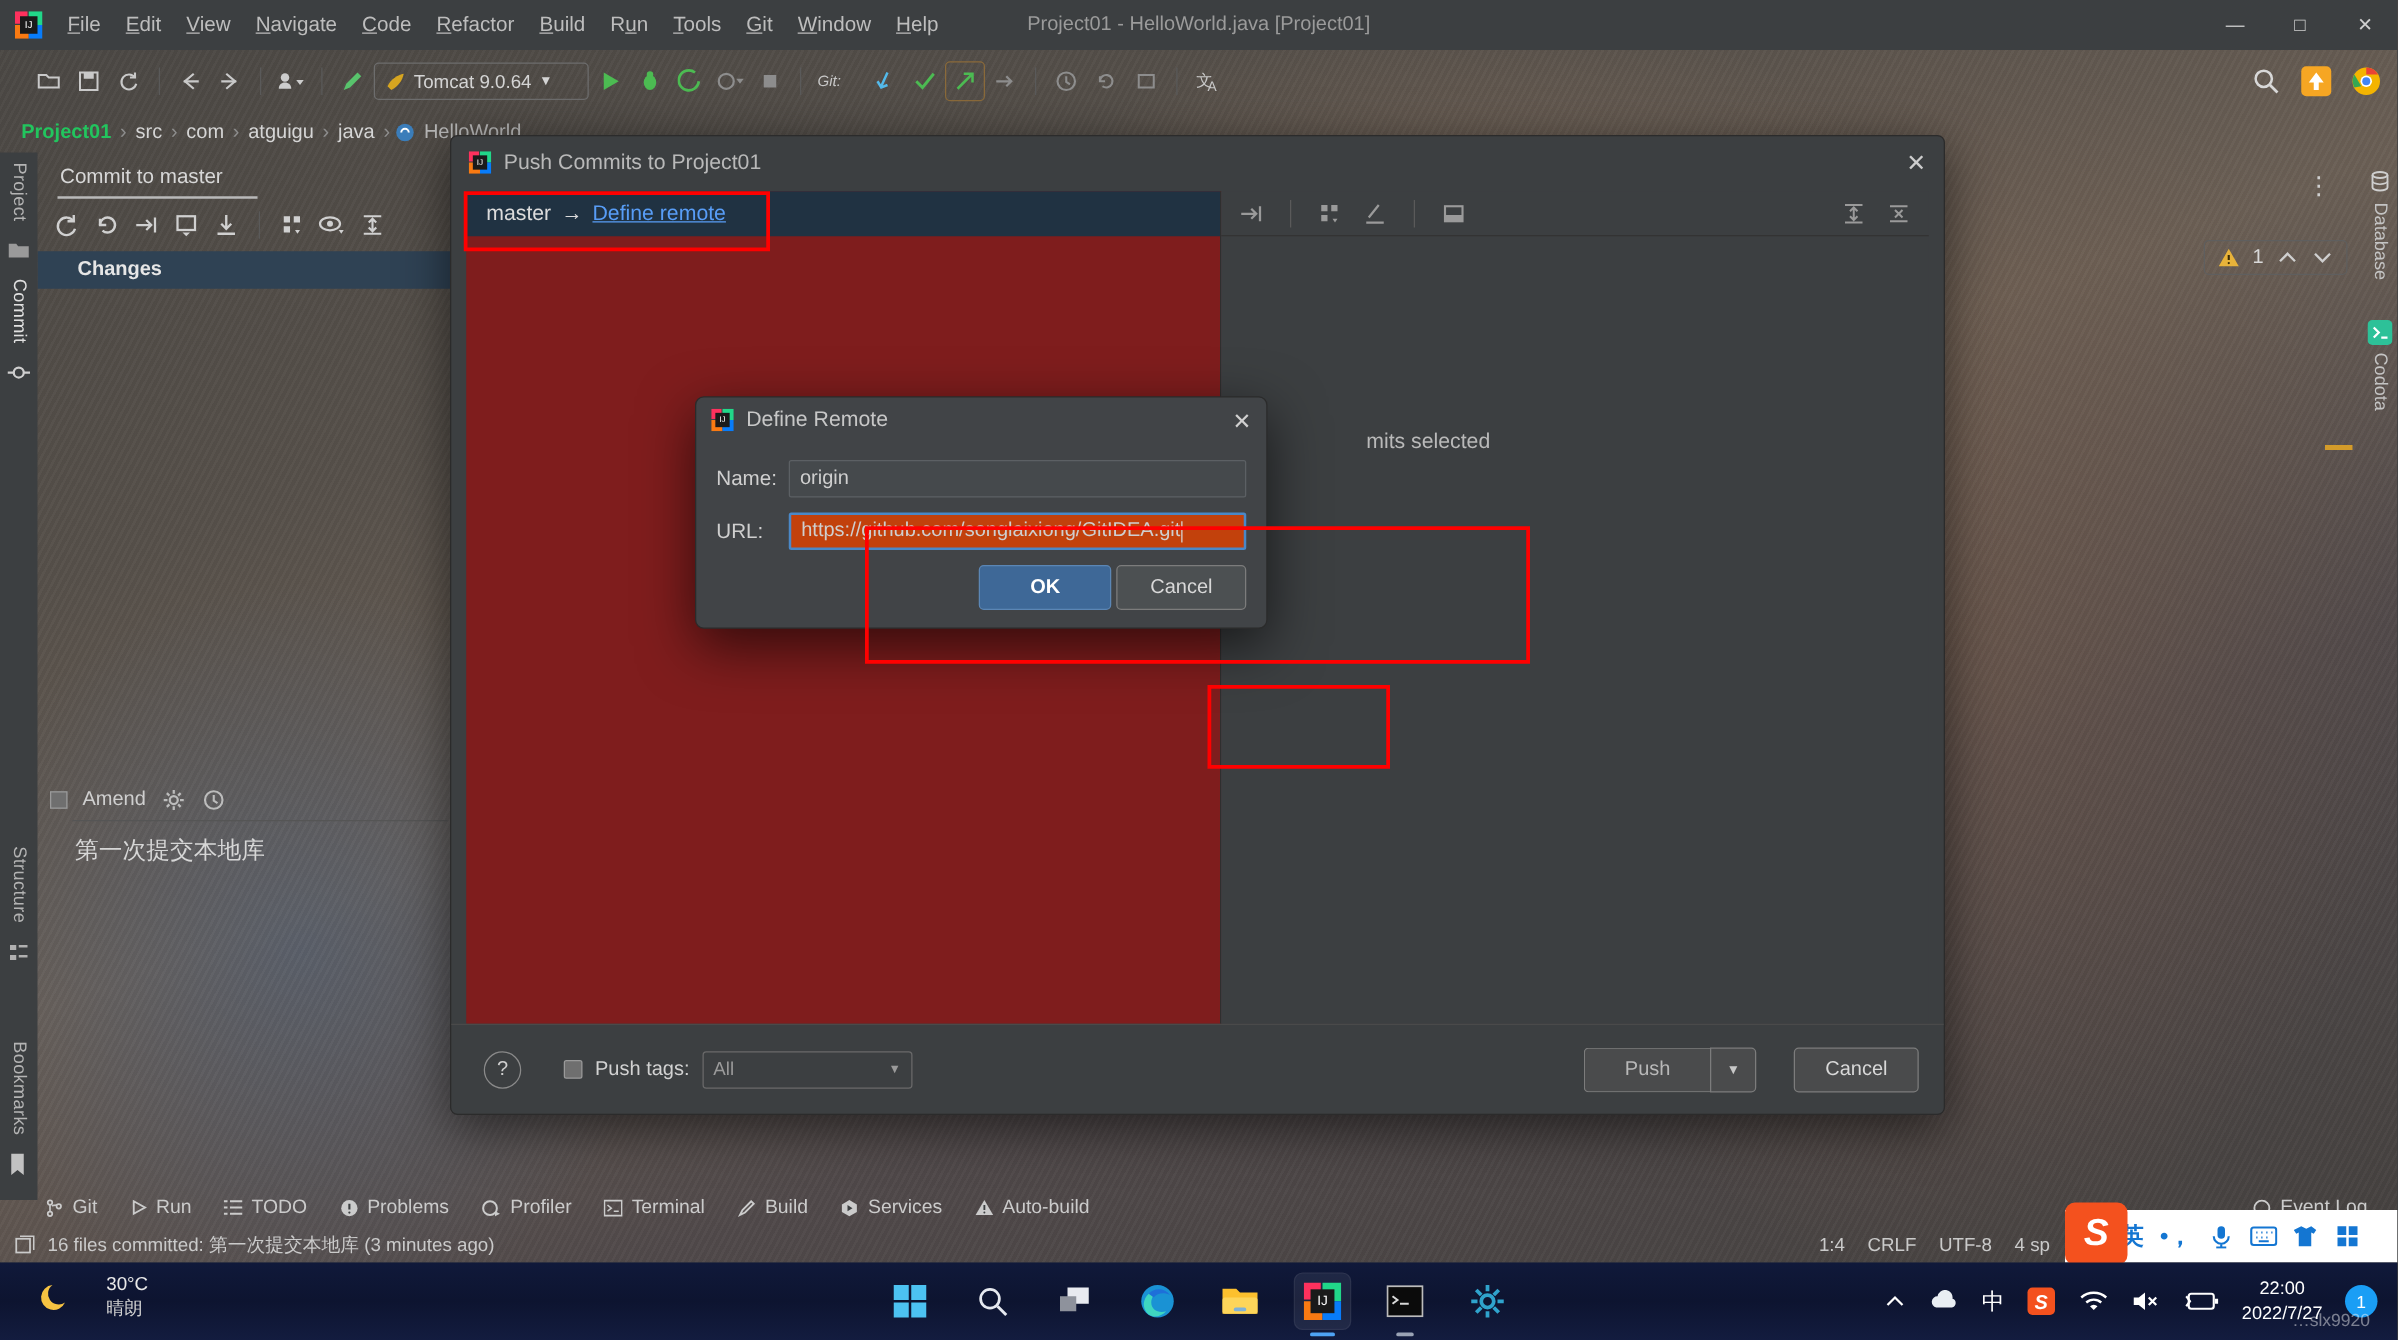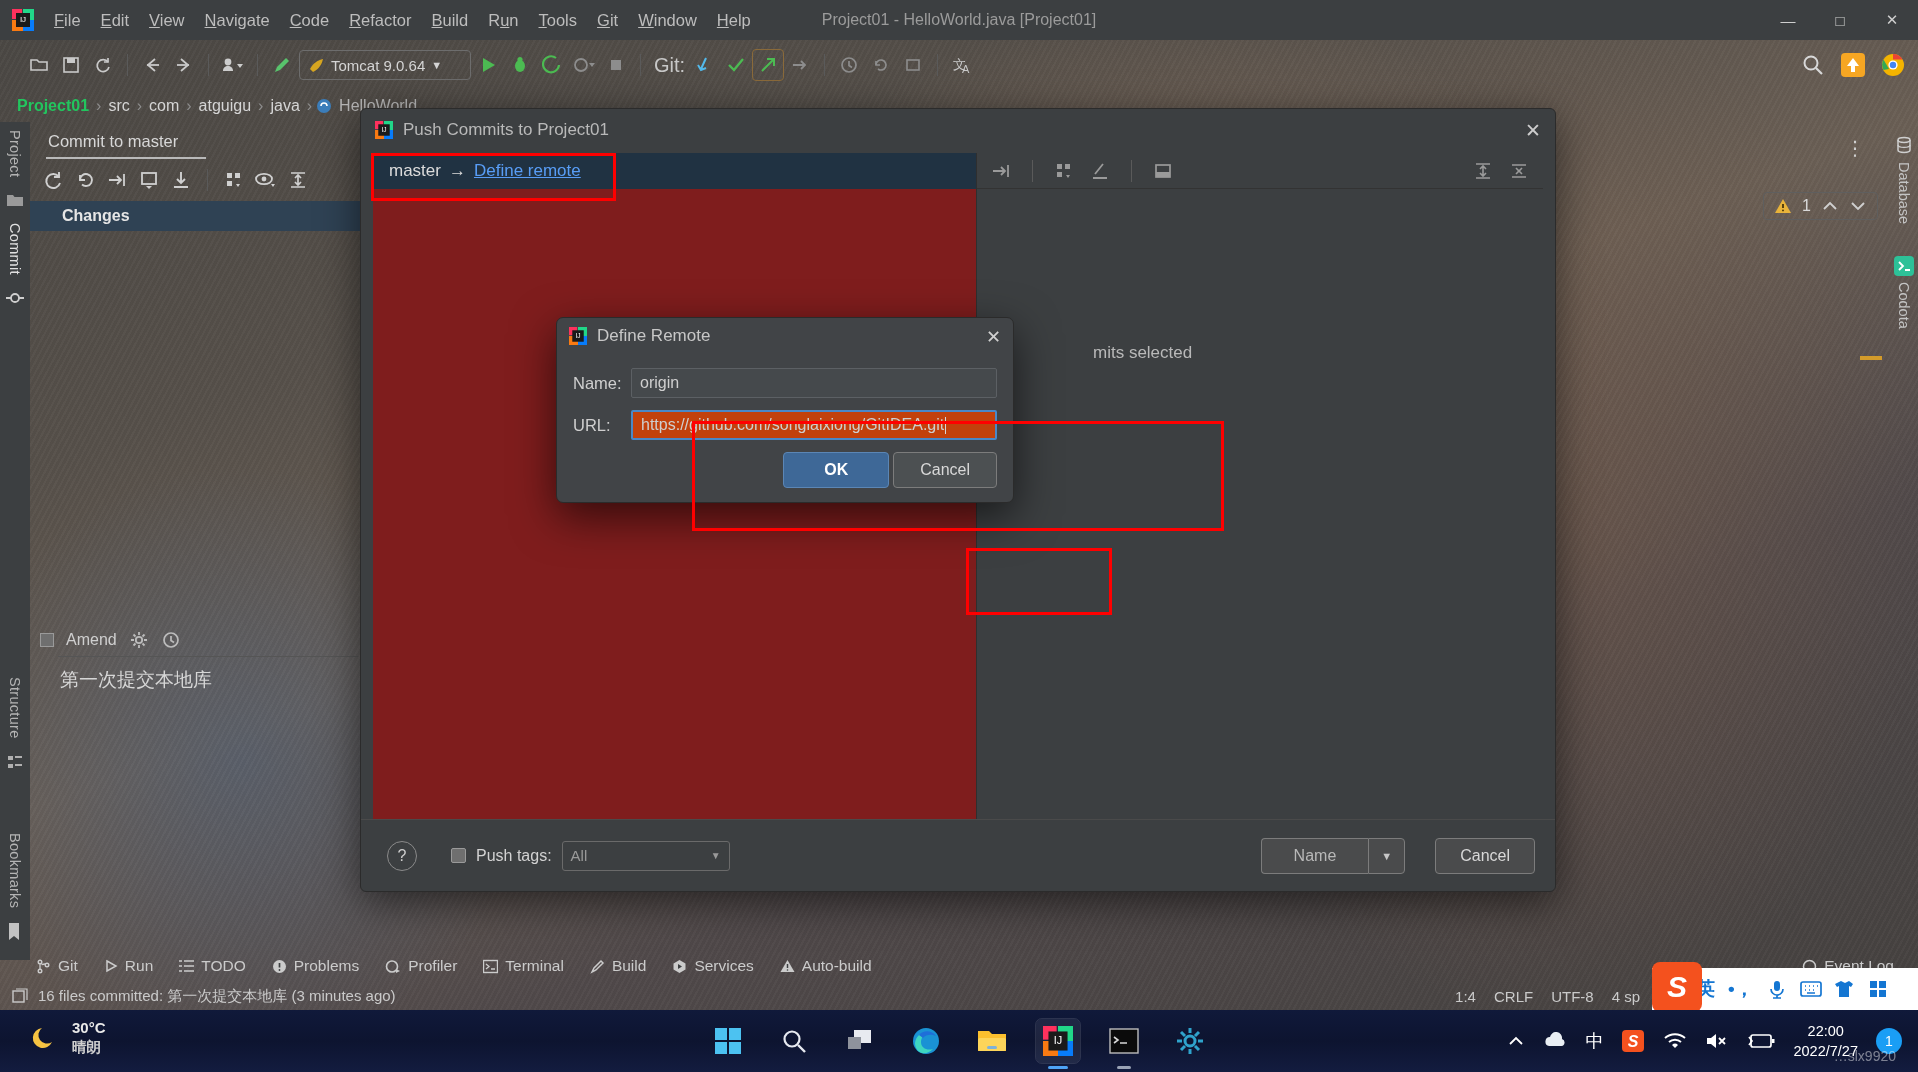--- a/index.html
+++ b/index.html
@@ -47,21 +47,21 @@
   #toolbar{
     position:absolute; left:0; top:40px; width:1918px; height:50px; z-index:19;
     display:flex; align-items:center; padding-left:24px; gap:2px;
   }
   .tb-ico{ width:30px;height:30px;display:flex;align-items:center;justify-content:center; }
   .tb-sep{ width:1px;height:22px;background:#5a5a5a;margin:0 7px; }
   .runcfg{
     height:30px; min-width:172px; border:1px solid #6d6d6d; border-radius:4px;
     display:flex;align-items:center;gap:6px;padding:0 8px;color:#d4d4d4;font-size:15px;
   }
-  .gitlabel{ color:#c8c8c8;font-size:20px;margin:0 2px 0 4px; }
+  .gitlabel{ color:#c8c8c8;font-size:12px;margin:0 18px 0 4px;font-style:italic; }
   .tb-right{ position:absolute; right:10px; top:0; height:50px; display:flex;align-items:center;gap:10px; }
 
   
   #breadcrumb{
     position:absolute;left:0;top:90px;width:1918px;height:32px;z-index:18;
     display:flex;align-items:center;padding-left:14px;gap:4px;color:#d5d5d5;font-size:16px;
   }
   #breadcrumb .crumb{ padding:0 3px; }
   #breadcrumb .crumb.first{ font-weight:bold; color:#22c55e; }
   #breadcrumb .sep{ color:#8d8d8d; }
@@ -218,21 +218,21 @@
     display:flex;align-items:center;justify-content:center;color:#fff;font-size:30px;font-weight:bold;
     font-style:italic;z-index:31;
   }
   .ime-ico{ color:#1476d2;font-size:19px;font-weight:bold; }
 
   
   #taskbar{
     position:absolute;left:0;top:1010px;width:1918px;height:62px;z-index:50;
     background:linear-gradient(180deg,#10193a 0%,#0d1430 50%,#131c3f 100%);
   }
-  .weather{ position:absolute;left:30px;top:8px;display:flex;align-items:center;gap:12px;font-weight:bold; }
+  .weather{ position:absolute;left:30px;top:8px;display:flex;align-items:center;gap:25px; }
   .weather .txt{ color:#e9e9e9;font-size:15px;line-height:1.35; }
   .weather .txt .sub{ color:#cfcfcf;font-size:14.5px; }
   .tb-center{ position:absolute;left:50%;transform:translateX(-50%);top:0;height:62px;display:flex;align-items:center;gap:22px; }
   .tb-app{ width:44px;height:44px;display:flex;align-items:center;justify-content:center;border-radius:6px;position:relative; }
   .tb-app.active{ background:rgba(255,255,255,.07);outline:1px solid rgba(255,255,255,.12); }
   .tb-app .dot{ position:absolute;bottom:-6px;left:50%;transform:translateX(-50%);width:14px;height:3px;border-radius:2px;background:#9aa3b5; }
   .tb-app.active .dot{ width:20px;background:#4ea3f5; }
   .tray{ position:absolute;right:16px;top:0;height:62px;display:flex;align-items:center;gap:18px;color:#fff; }
   .tray .clock{ text-align:center;color:#fff;font-size:14.5px;line-height:1.4; }
   .badge1{
@@ -684,21 +684,21 @@
     <div class="pushtags">
       <span class="pt-box"></span>
       <span>Push tags:</span>
       <div class="pt-combo">
         <span>All</span>
         <span style="font-size:10px;">▼</span>
       </div>
     </div>
     <div class="grow"></div>
     <div class="pushsplit">
-      <div class="main">Name</div>
+      <div class="main">Push</div>
       <div class="arrow">▼</div>
     </div>
     <button class="cancelbtn">Cancel</button>
   </div>
 </div>
 
 <div id="remotedialog">
   <div class="rd-title">
     <span>
       <svg width="18" height="18" viewBox="0 0 22 22">

